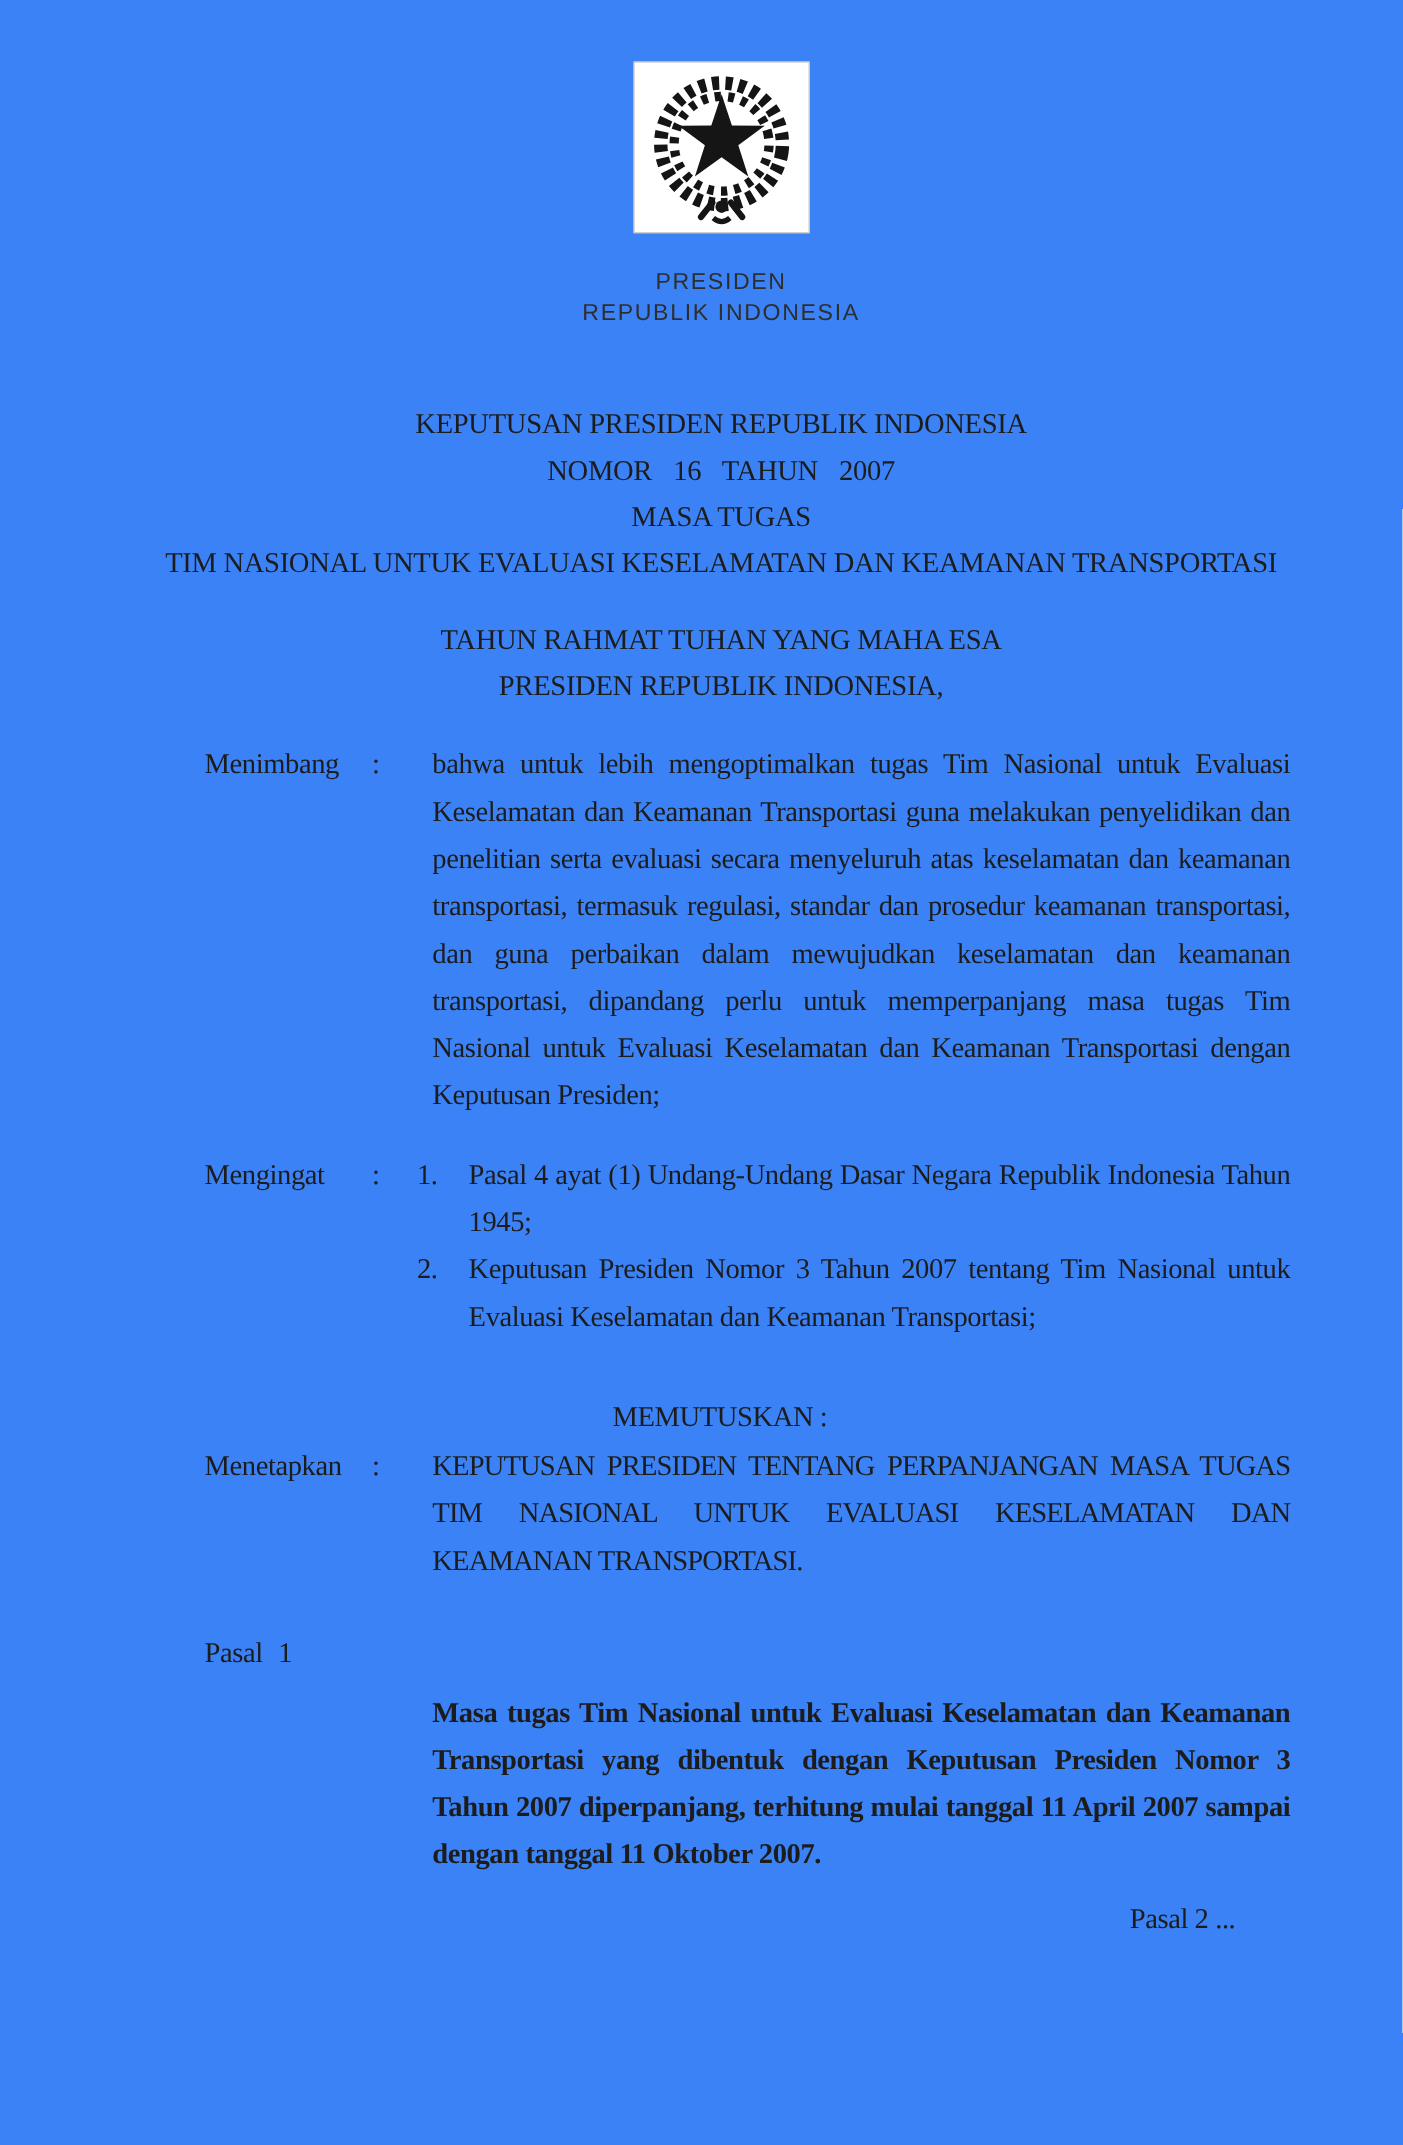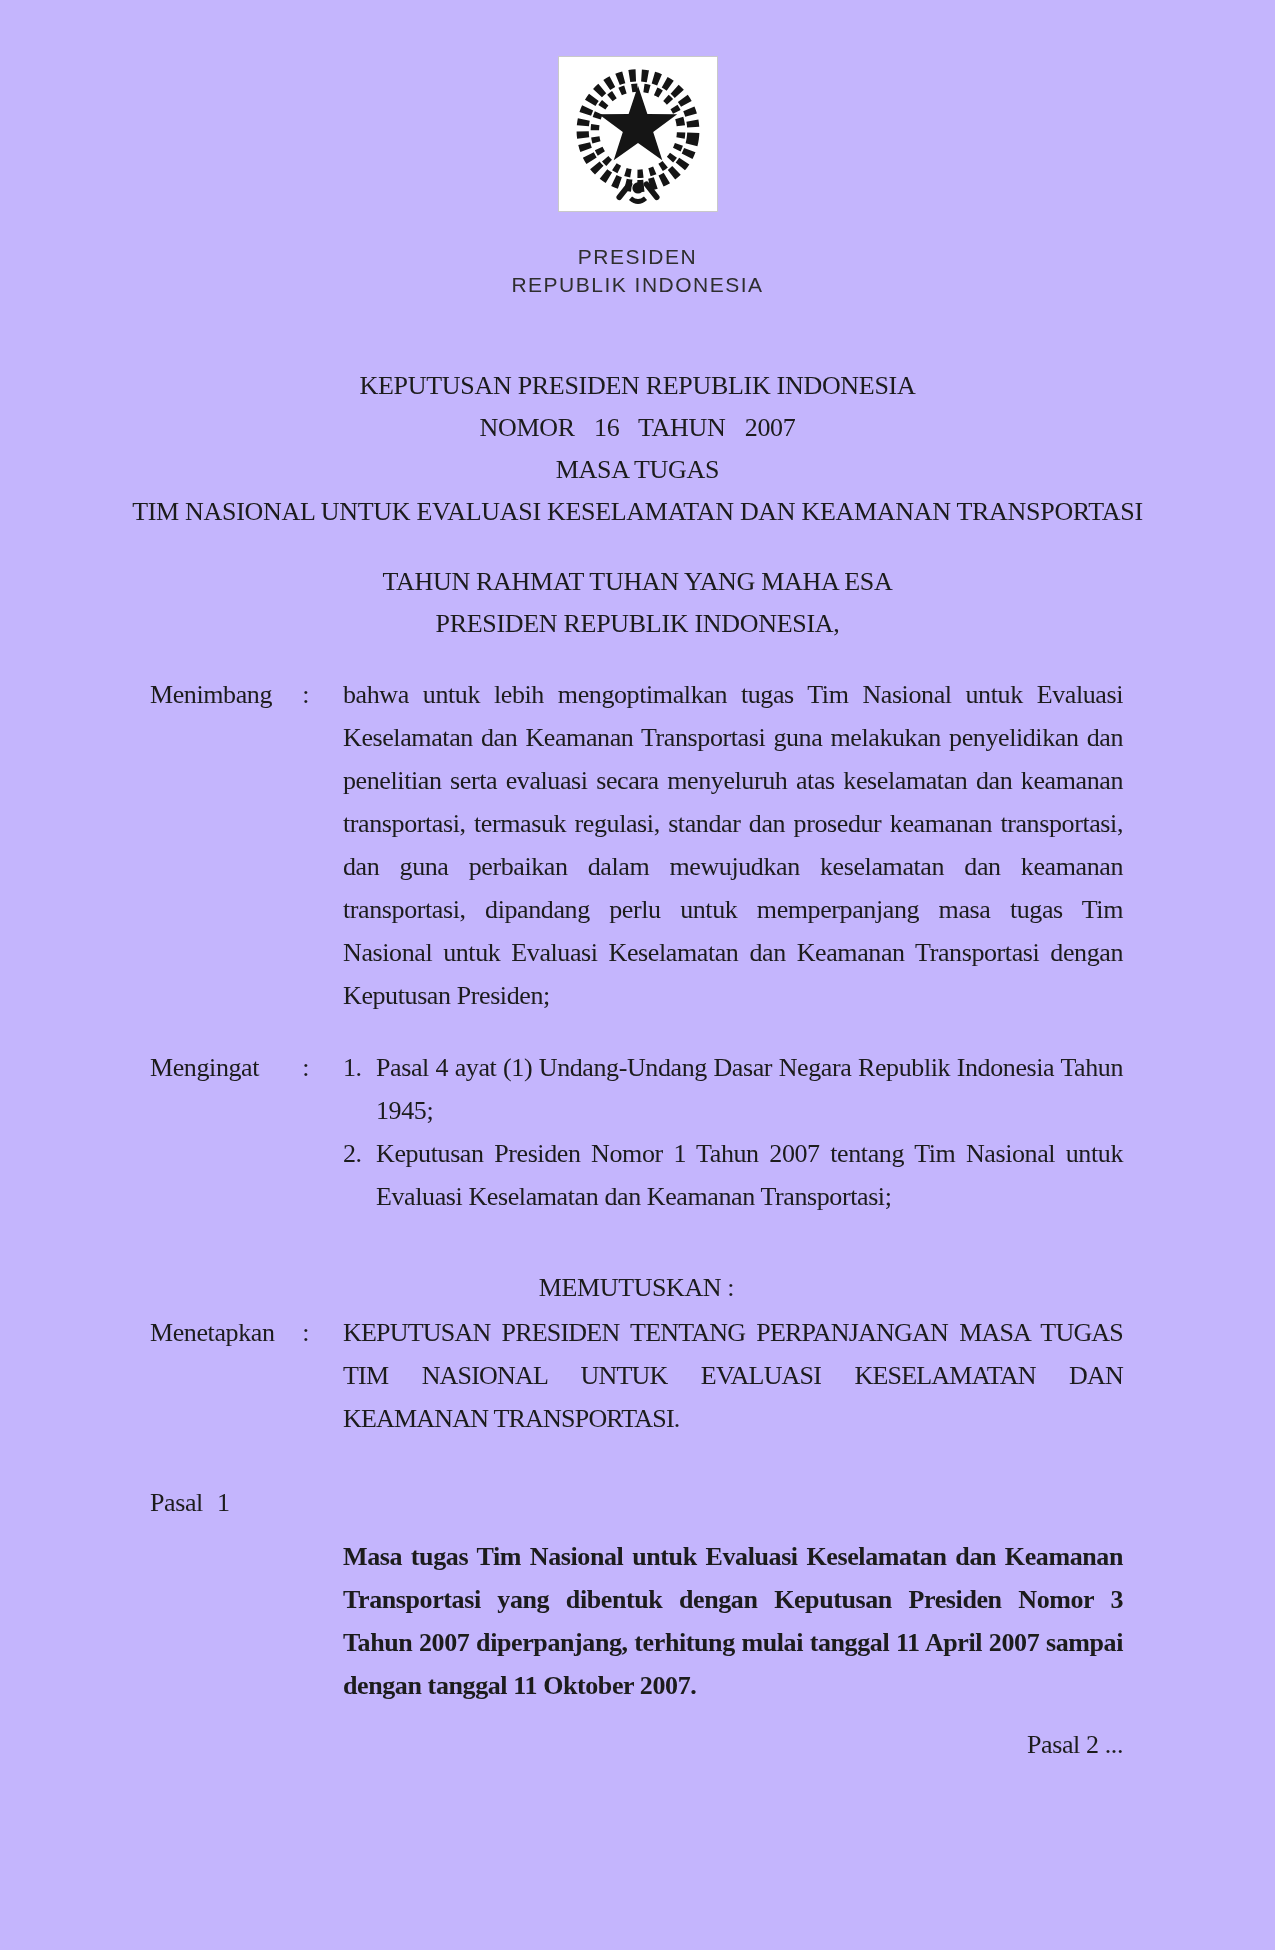--- a/index.html
+++ b/index.html
@@ -1,24 +1,25 @@
 <!DOCTYPE html>
 <html><head>
 <meta charset="utf-8">
 <style>
   * { margin: 0; padding: 0; box-sizing: border-box; }
   html, body { background: #ffffff; }
   .page {
     position: relative;
     width: 1275px;
     height: 1950px;
-    background: #c4b5fd;
+    background: #3b82f6;
     font-family: "Liberation Serif", "DejaVu Serif", serif;
     color: #1c1c1c;
     overflow: hidden;
+    padding-left: 36px;
   }
   
   .seal {
     width: 160px; height: 156px;
     margin: 56px auto 0 auto;
     border: 1px solid #c9c9c9;
     display: flex; align-items: center; justify-content: center;
     background: #ffffff;
   }
   .seal svg { display: block; }
@@ -53,21 +54,21 @@
   .clause { display: flex; }
   .clause .label {
     width: 193px;
     flex: 0 0 193px;
     display: flex;
     justify-content: space-between;
     padding-right: 34px;
     align-self: flex-start;
   }
   .clause .cbody { width: 780px; flex: 0 0 780px; }
-  .just { text-align: justify; }
+  .just { text-align: justify; margin-left: 14px; }
   .caps { letter-spacing: -0.8px; }
   .mengingat { margin-top: 29px; }
   .li { display: flex; }
   .li .num { width: 33px; flex: 0 0 33px; }
   .li .itext { width: 747px; flex: 0 0 747px; }
   .center-head {
     margin-top: 48px;
     text-align: center;
     line-height: 43px;
   }
@@ -137,21 +138,21 @@
         <span>Mengingat</span>
         <span>:</span>
       </div>
       <div class="cbody">
         <div class="li">
           <div class="num">1.</div>
           <div class="itext just">Pasal 4 ayat (1) Undang-Undang Dasar Negara Republik Indonesia Tahun 1945;</div>
         </div>
         <div class="li">
           <div class="num">2.</div>
-          <div class="itext just">Keputusan Presiden Nomor 1 Tahun 2007 tentang Tim Nasional untuk Evaluasi Keselamatan dan Keamanan Transportasi;</div>
+          <div class="itext just">Keputusan Presiden Nomor 3 Tahun 2007 tentang Tim Nasional untuk Evaluasi Keselamatan dan Keamanan Transportasi;</div>
         </div>
       </div>
     </div>
 
     <div class="center-head">MEMUTUSKAN :</div>
 
     <div class="clause menetapkan">
       <div class="label">
         <span>Menetapkan</span>
         <span>:</span>

